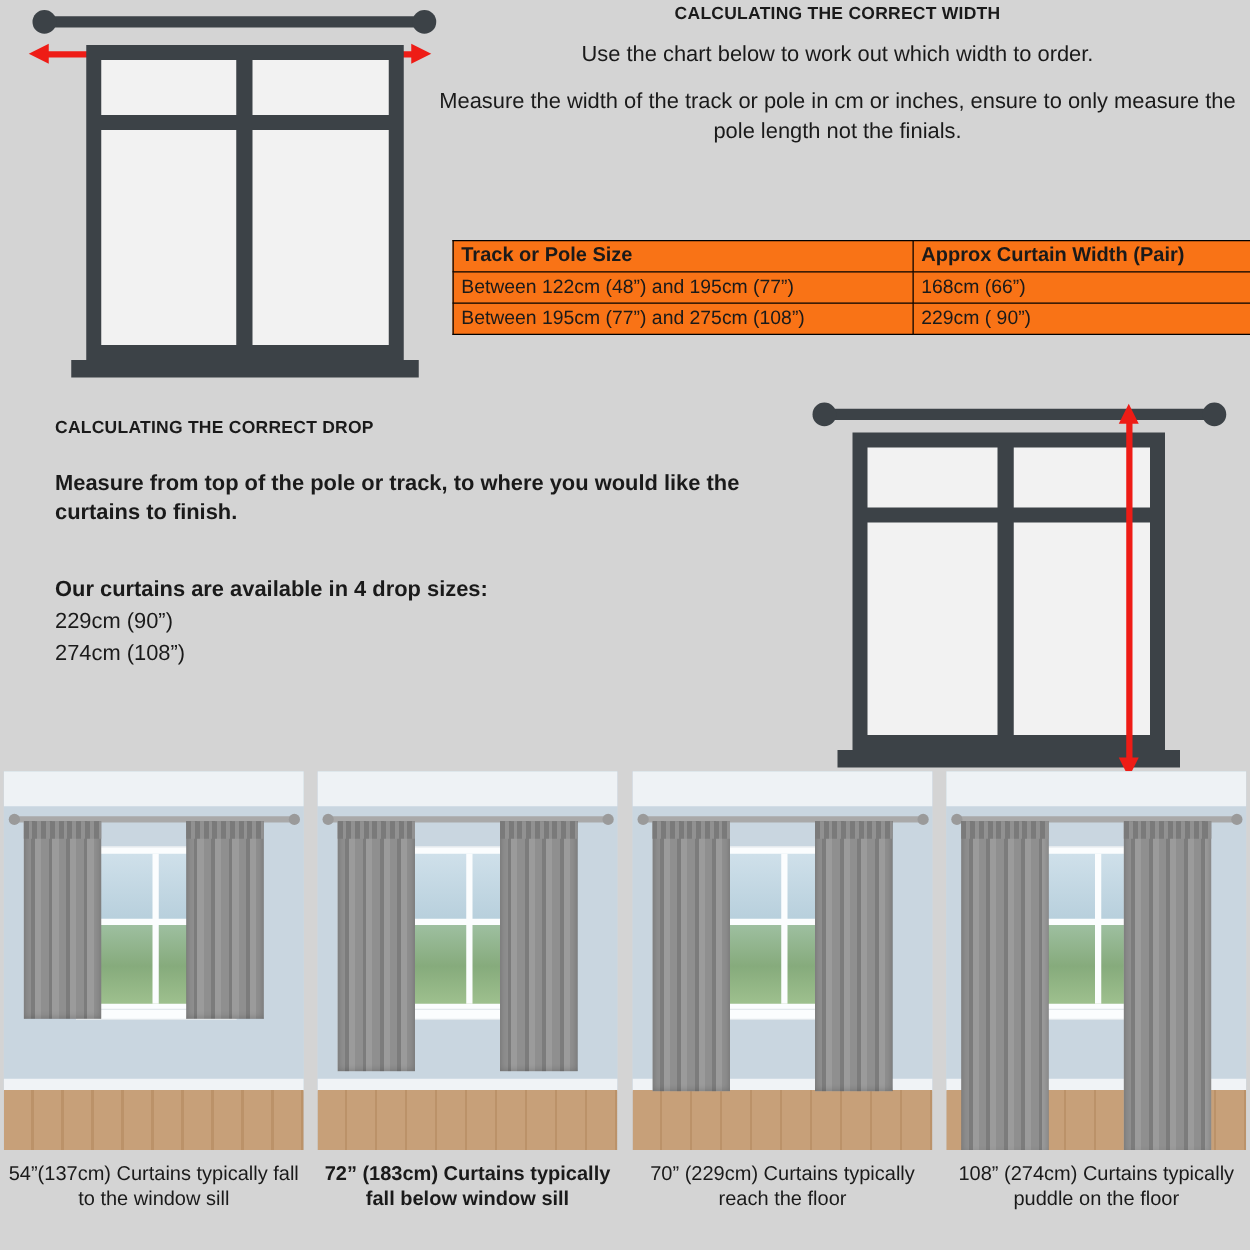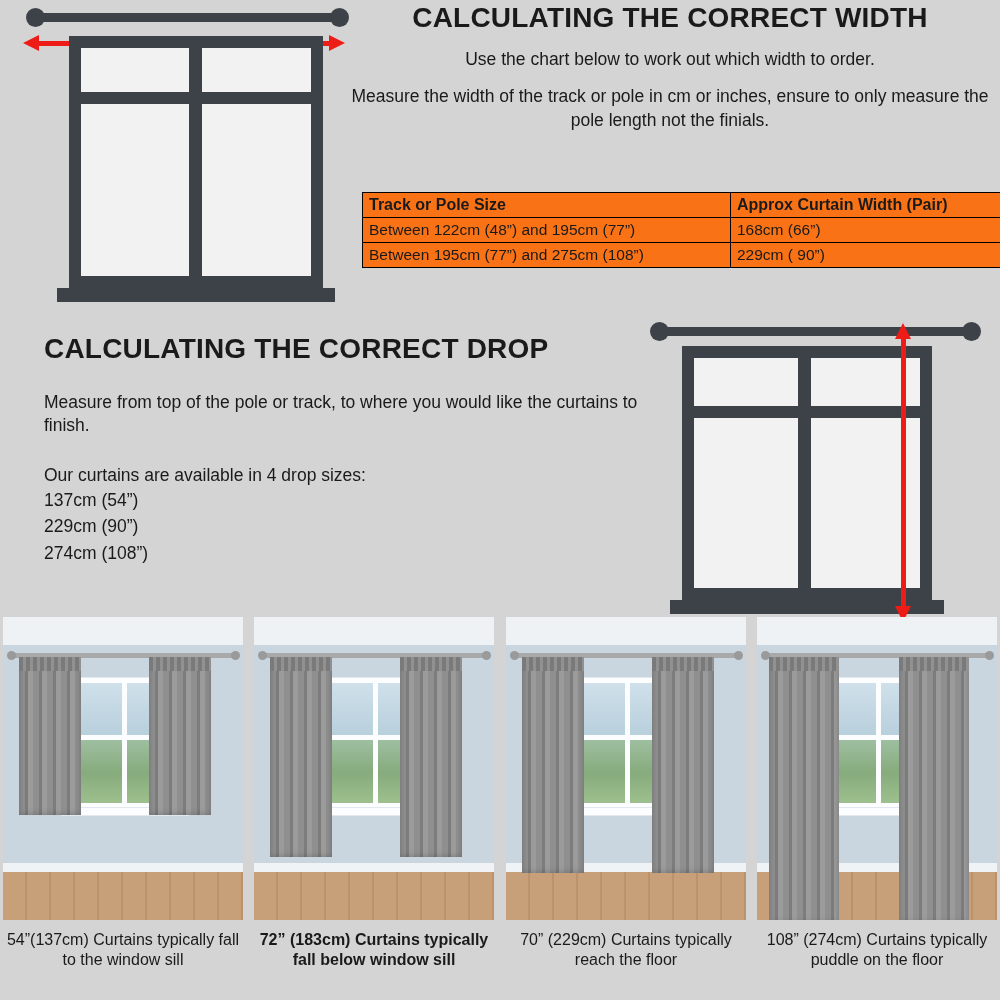--- a/index.html
+++ b/index.html
@@ -5,21 +5,21 @@
   html,body{margin:0;padding:0;}
   body{
     width:1000px;height:1000px;
     background:#d4d4d4;
     font-family:"Liberation Sans", sans-serif;
     color:#1a1a1a;
     overflow:hidden;
     position:relative;
   }
   .sec-title{
-    font-size:28px;font-weight:bold;letter-spacing:.2px;
+    font-size:14px;font-weight:bold;letter-spacing:.2px;
   }
   .body-text{font-size:17.5px;line-height:1.33;}
 
   
   #width-block{
     position:absolute;left:340px;top:0px;width:660px;
     text-align:center;
   }
   #width-block .sec-title{padding-top:2px;}
   #width-block p{margin:14px 0 0 0;}
@@ -36,21 +36,21 @@
     text-align:left;
     height:20px;
     font-weight:normal;
   }
   #size-table th{font-weight:bold;font-size:16px;}
   #size-table .c1{width:355px;}
 
   
   #drop-block{position:absolute;left:44px;top:333px;width:600px;}
   #drop-block .sec-title{margin-bottom:26px;}
-  #drop-block p{margin:0 0 0 0;}
+  #drop-block p{margin:12px 0 0 0;font-weight:bold;}
   #drop-block .spacer{height:26px;}
   .drop-list div{line-height:1.52;font-size:17.5px;}
 
   
   .window-diagram{position:absolute;}
   .frame{position:absolute;background:#3c4247;}
   .pane{position:absolute;background:#f2f2f2;}
   .pole{position:absolute;background:#3c4247;border-radius:3px;}
   .finial{position:absolute;background:#3c4247;border-radius:50%;}
   .arrow-red{position:absolute;background:#ee1c16;}
@@ -124,21 +124,20 @@
     </tr>
   </tbody>
 </table>
 
 <div id="drop-block">
   <div class="sec-title">CALCULATING THE CORRECT DROP</div>
   <p class="body-text">Measure from top of the pole or track, to where you would like the curtains to finish.</p>
   <div class="spacer"></div>
   <p class="body-text">Our curtains are available in 4 drop sizes:</p>
   <div class="drop-list">
-    <div>137cm (54”)</div>
     <div>229cm (90”)</div>
     <div>274cm (108”)</div>
   </div>
 </div>
 
 <div class="window-diagram" style="left:648px;top:318px;width:340px;height:300px;">
   <div class="pole" style="left:12px;top:9px;width:310px;height:9px;"></div>
   <div class="finial" style="left:2px;top:4px;width:19px;height:19px;"></div>
   <div class="finial" style="left:314px;top:4px;width:19px;height:19px;"></div>
   <div class="frame" style="left:34px;top:28px;width:250px;height:254px;"></div>

